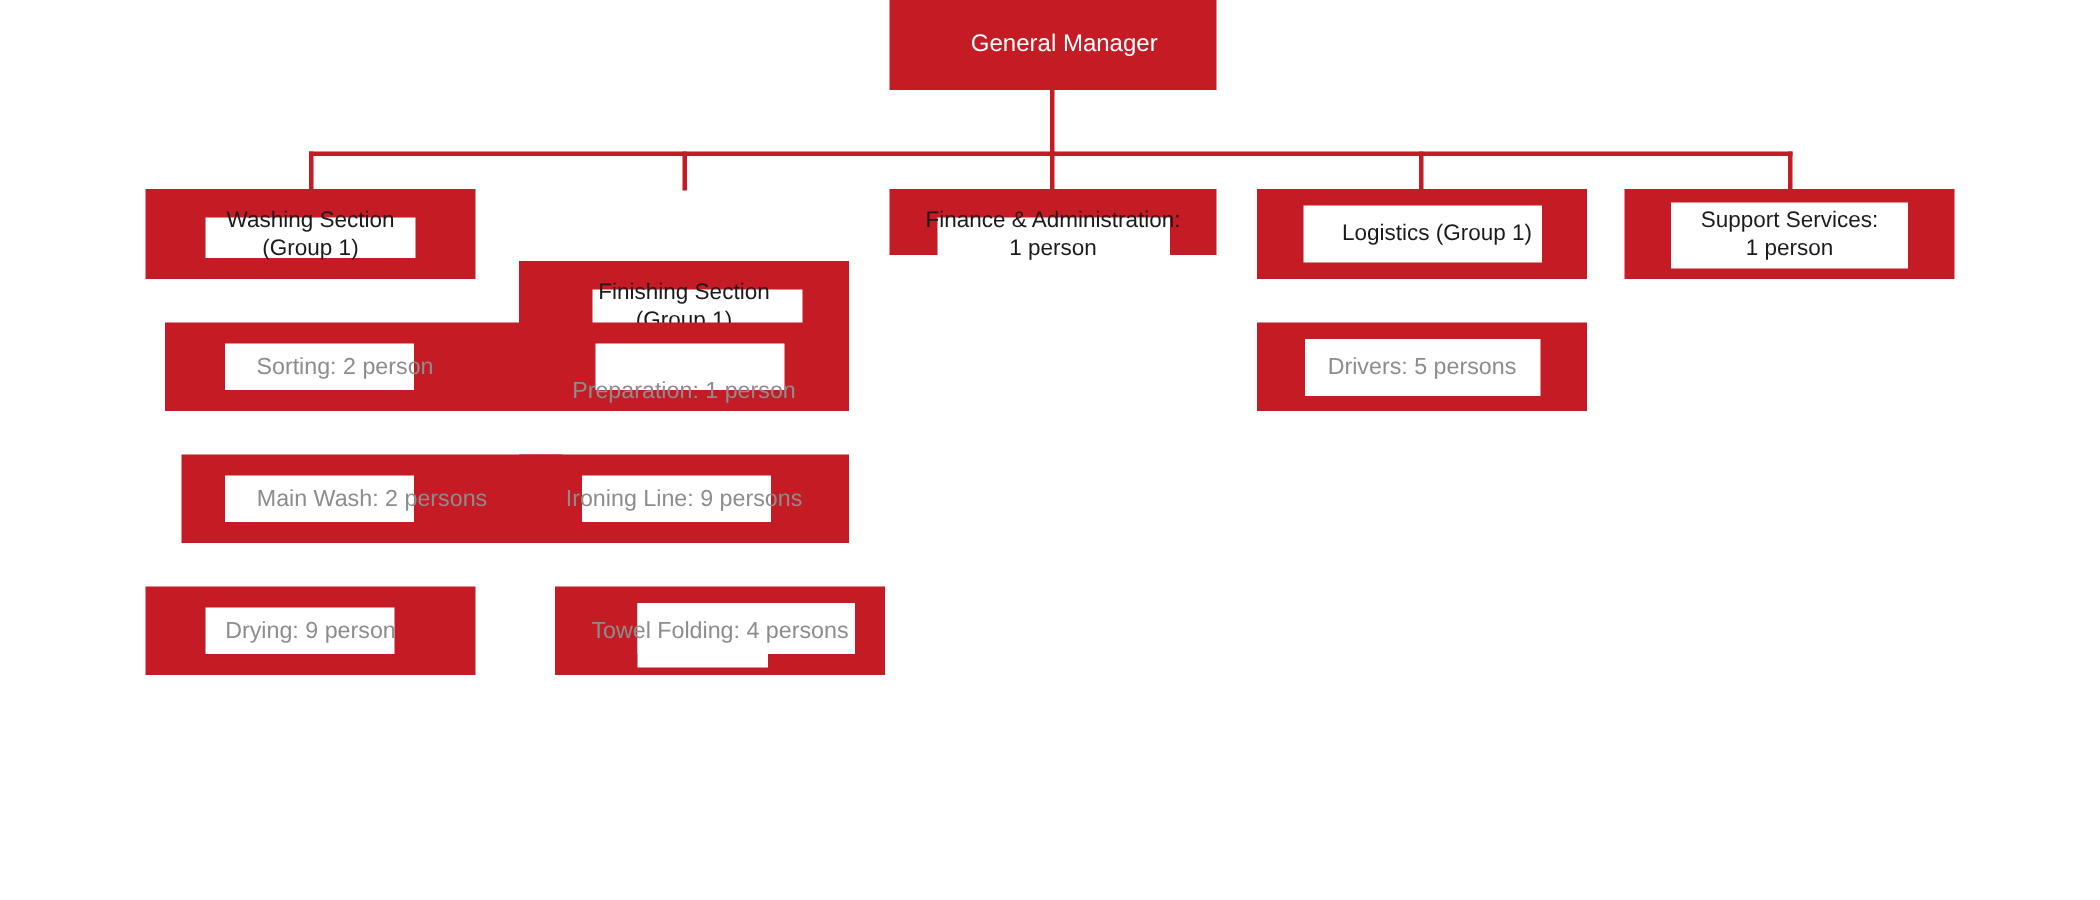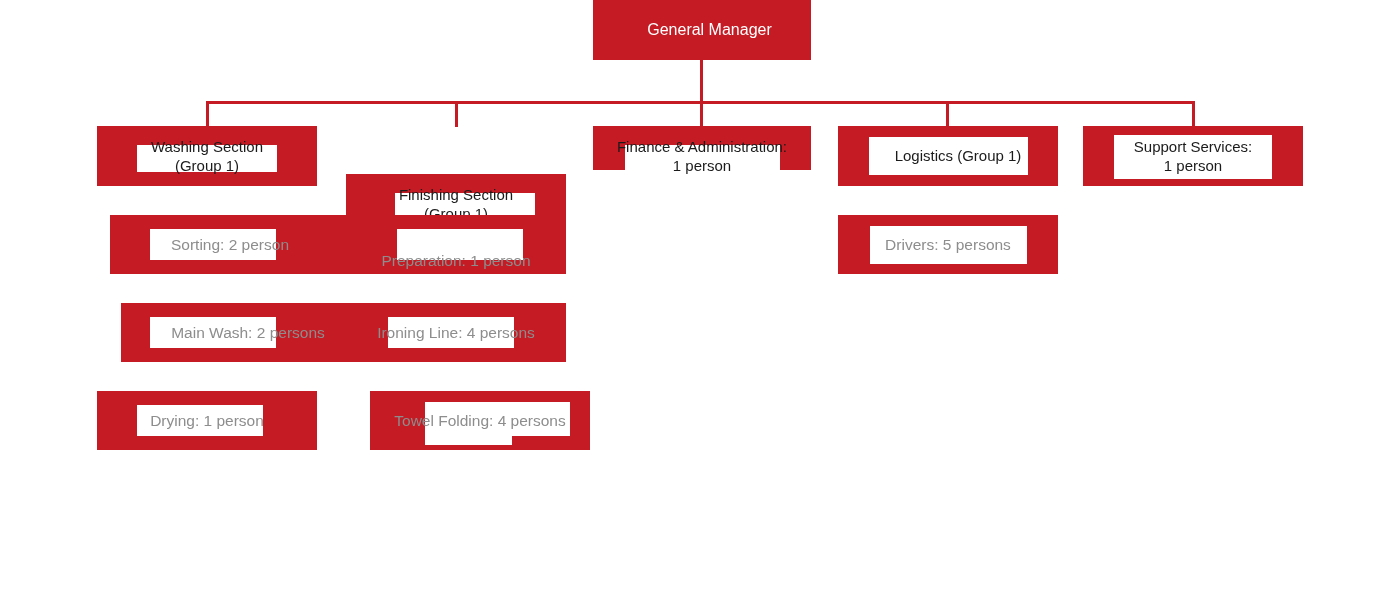--- a/index.html
+++ b/index.html
@@ -122,26 +122,26 @@
     <div class="node-label sub" style="top:20px;">Drivers: 5 persons</div>
   </div>
 
   <div class="node" style="left:97px; top:303px; width:254px; height:59px;margin-left:24px;">
     <div class="label-plate" style="left:29px; top:14px; width:126px; height:31px;"></div>
     <div class="node-label sub" style="top:20px;">Main Wash: 2 persons</div>
   </div>
 
   <div class="node" style="left:346px; top:303px; width:220px; height:59px;">
     <div class="label-plate" style="left:42px; top:14px; width:126px; height:31px;"></div>
-    <div class="node-label sub" style="top:20px;">Ironing Line: 4 persons</div>
+    <div class="node-label sub" style="top:20px;">Ironing Line: 9 persons</div>
   </div>
 
   <div class="node" style="left:97px; top:391px; width:220px; height:59px;">
     <div class="label-plate" style="left:40px; top:14px; width:126px; height:31px;"></div>
-    <div class="node-label sub" style="top:20px;">Drying: 1 person</div>
+    <div class="node-label sub" style="top:20px;">Drying: 9 person</div>
   </div>
 
   <div class="node" style="left:346px; top:391px; width:220px; height:59px;margin-left:24px;">
     <div class="label-plate" style="left:55px; top:11px; width:145px; height:34px;"></div>
     <div class="label-plate" style="left:55px; top:11px; width:87px; height:43px;"></div>
     <div class="node-label sub" style="top:20px;">Towel Folding: 4 persons</div>
   </div>
 
 </div>
 

